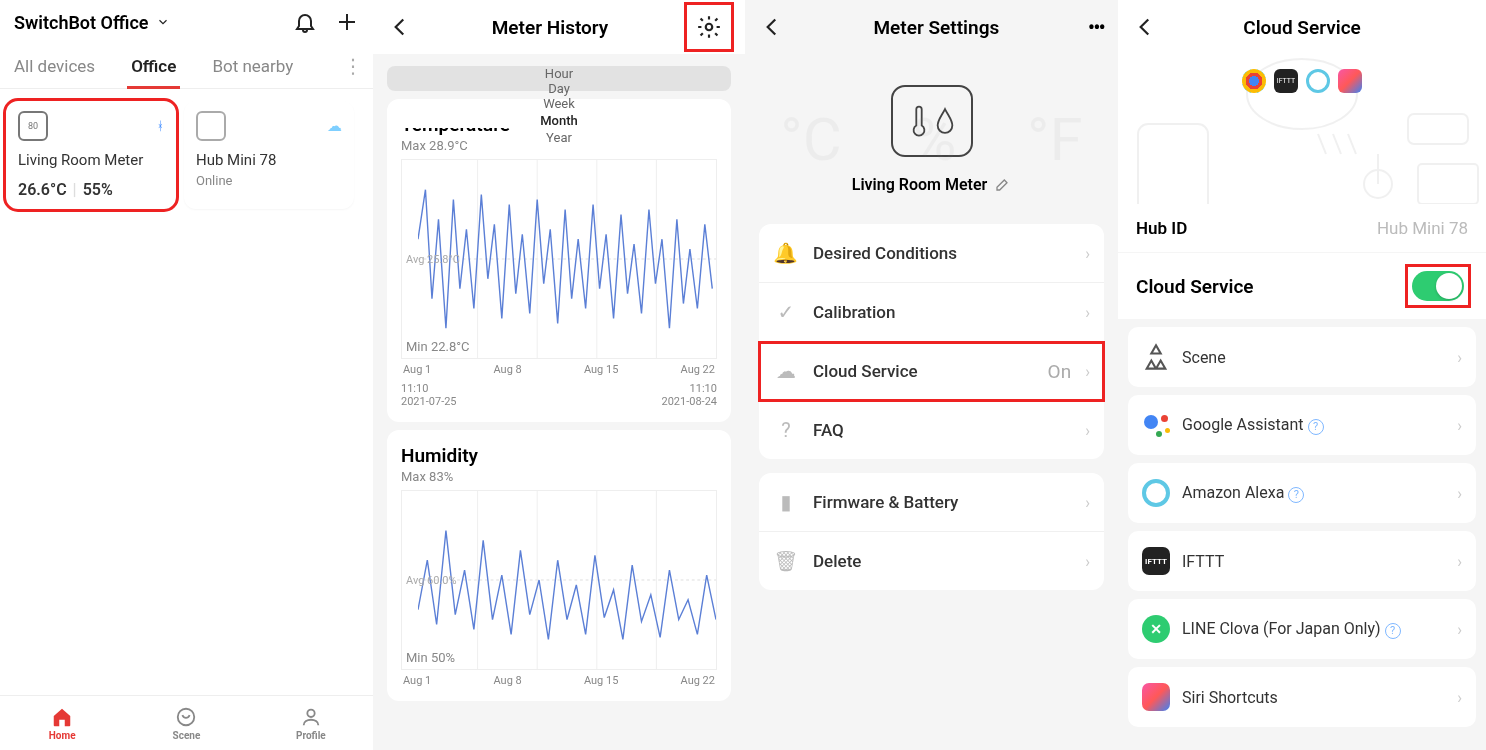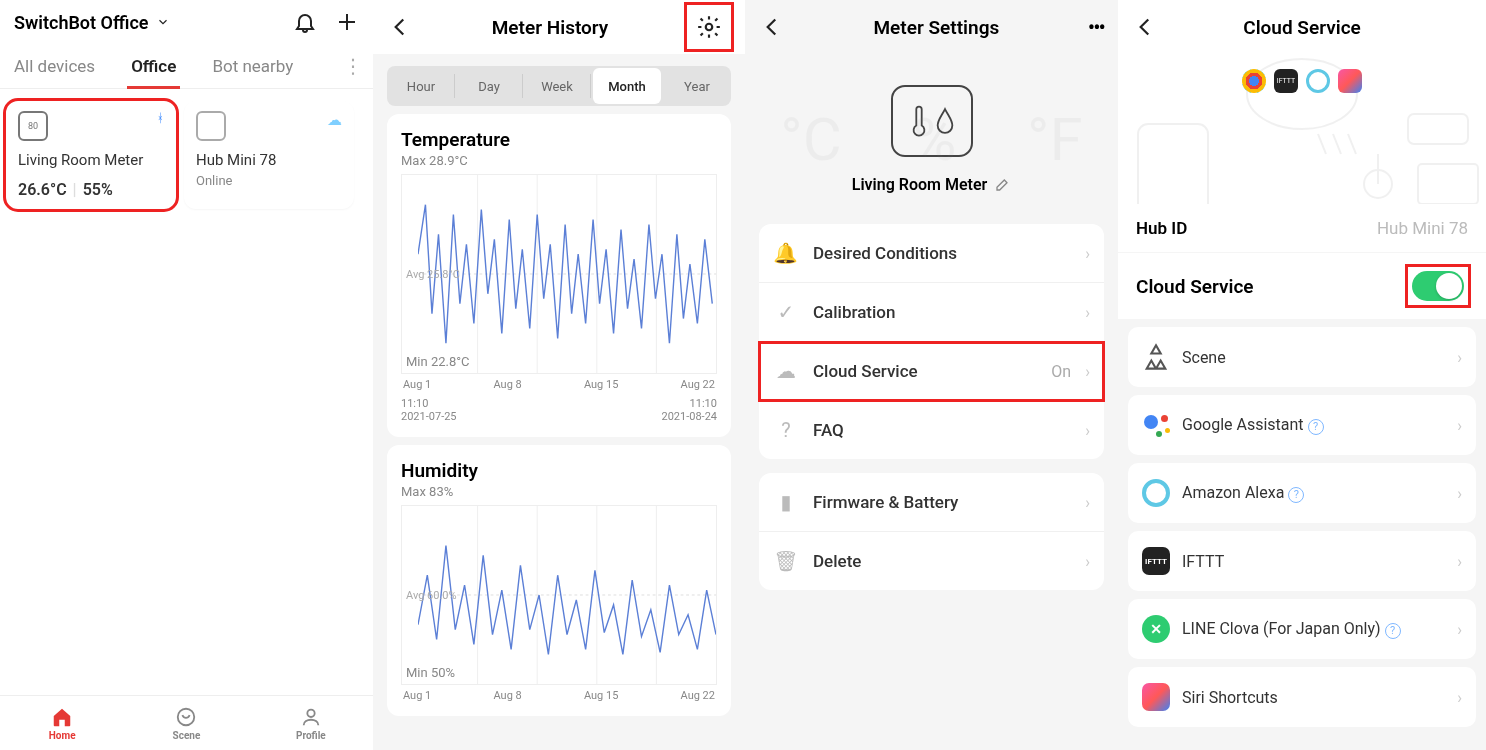--- a/index.html
+++ b/index.html
@@ -17,40 +17,40 @@
 .p1-hicons{display:flex;align-items:center;gap:18px;}
 .p1-hicons svg{width:24px;height:24px;stroke:#222;fill:none;stroke-width:2;}
 .tabrow{display:flex;align-items:center;justify-content:space-between;padding:0 10px;border-bottom:1px solid #eee;}
 .tabs{display:flex;gap:28px;}
 .tab{padding:12px 4px;font-size:17px;color:#888;position:relative;}
 .tab.active{color:#222;font-weight:600;}
 .tab.active::after{content:"";position:absolute;bottom:-1px;left:0;right:0;height:3px;background:#e53935;}
 .cards{display:flex;gap:8px;padding:12px 6px;}
 .card{width:170px;height:108px;background:#fff;border-radius:12px;padding:10px 12px;position:relative;box-shadow:0 1px 2px rgba(0,0,0,0.04);}
 .card.hl{outline:3px solid #e22;border-radius:12px;}
-.c-top{display:flex;justify-content:space-between;align-items:flex-start;}
+.c-top{display:flex;justify-content:space-between;align-items:center;}
 .c-icon{width:30px;height:30px;border:2px solid #777;border-radius:6px;display:flex;align-items:center;justify-content:center;font-size:9px;color:#777;}
 .c-name{font-size:15px;color:#333;margin-top:10px;}
 .c-val{font-size:16px;color:#333;font-weight:600;margin-top:11px;}
 .c-sub{font-size:13px;color:#888;margin-top:4px;}
 .bt-icon{font-size:12px;color:#3f8cff;}
 .cloud-icon{font-size:15px;color:#7fcfff;}
 .bottomnav{position:absolute;bottom:0;left:0;right:0;height:55px;display:flex;border-top:1px solid #eee;background:#fff;}
 .bn{flex:1;display:flex;flex-direction:column;align-items:center;justify-content:center;gap:2px;}
 .bn svg{width:22px;height:22px;}
 .bn span{font-size:10px;color:#888;font-weight:bold;}
 .bn.active span{color:#e53935;}
 .sep{color:#ddd;margin:0 6px;}
 
 
 .p2-header{height:54px;display:flex;align-items:center;justify-content:space-between;padding:0 14px;background:#fff;}
 .p2-header .title{font-size:19px;font-weight:600;}
 .back{width:26px;height:26px;}
 .gear-wrap{width:44px;height:44px;display:flex;align-items:center;justify-content:center;outline:3px solid #e22;}
-.seg{display:flex;background:#e2e2e2;border-radius:8px;margin:12px 14px 6px;height:40px;font-size:13px;}
+.seg{display:flex;background:#e2e2e2;border-radius:8px;margin:12px 14px 6px;height:25px;font-size:13px;flex-direction:column;}
 .seg-item{flex:1;display:flex;align-items:center;justify-content:center;color:#666;position:relative;}
 .seg-item.active{background:#fff;border-radius:6px;color:#222;font-weight:500;margin:2px;}
 .seg-item:not(:last-child)::after{content:"";position:absolute;right:0;top:8px;bottom:8px;width:1px;background:#ccc;}
 .seg-item.active::after,.seg-item.active+.seg-item::before{display:none;}
 .chart-card{background:#fff;border-radius:12px;margin:8px 14px;padding:14px;}
 .cc-title{font-size:19px;font-weight:600;}
 .cc-max{font-size:13px;color:#888;margin-top:2px;}
 .chart-area{height:200px;margin-top:6px;position:relative;border:1px solid #eee;padding-left:16px;}
 .chart-area svg{width:100%;height:100%;}
 .cc-min{font-size:13px;color:#888;position:absolute;bottom:4px;left:4px;}
@@ -65,21 +65,21 @@
 .meter-hero{height:170px;display:flex;flex-direction:column;align-items:center;justify-content:center;position:relative;}
 .meter-box{width:82px;height:72px;border:2.5px solid #444;border-radius:14px;display:flex;align-items:center;justify-content:center;gap:4px;}
 .meter-name{margin-top:18px;font-size:16px;font-weight:600;display:flex;align-items:center;gap:8px;}
 .bg-deco{position:absolute;inset:0;opacity:0.07;font-size:60px;display:flex;align-items:center;justify-content:space-around;color:#888;}
 .setlist{background:#fff;margin:0 14px;border-radius:12px;}
 .setrow{display:flex;align-items:center;padding:16px 14px;gap:14px;border-bottom:1px solid #f0f0f0;}
 .setrow:last-child{border-bottom:none;}
 .setrow.hl{outline:3px solid #e22;outline-offset:-2px;}
 .sr-icon{width:26px;height:26px;display:flex;align-items:center;justify-content:center;color:#bbb;font-size:20px;}
 .sr-label{flex:1;font-size:17px;color:#333;font-weight:500;}
-.sr-val{font-size:16px;color:#aaa;}
+.sr-val{font-size:19px;color:#aaa;}
 .chev{color:#ccc;font-size:16px;}
 
 
 .p4-header{height:54px;display:flex;align-items:center;padding:0 14px;background:#fff;}
 .p4-header .title{flex:1;text-align:center;font-size:19px;font-weight:600;margin-left:-26px;}
 .hero4{height:150px;background:#fff;display:flex;align-items:center;justify-content:center;position:relative;overflow:hidden;}
 .hero4-icons{display:flex;gap:8px;}
 .hero4-icons .ic{width:24px;height:24px;border-radius:6px;}
 .hubrow{background:#fff;display:flex;justify-content:space-between;align-items:center;padding:14px 18px;font-size:17px;text-align:center;}
 .hubrow .v{color:#bbb;}

